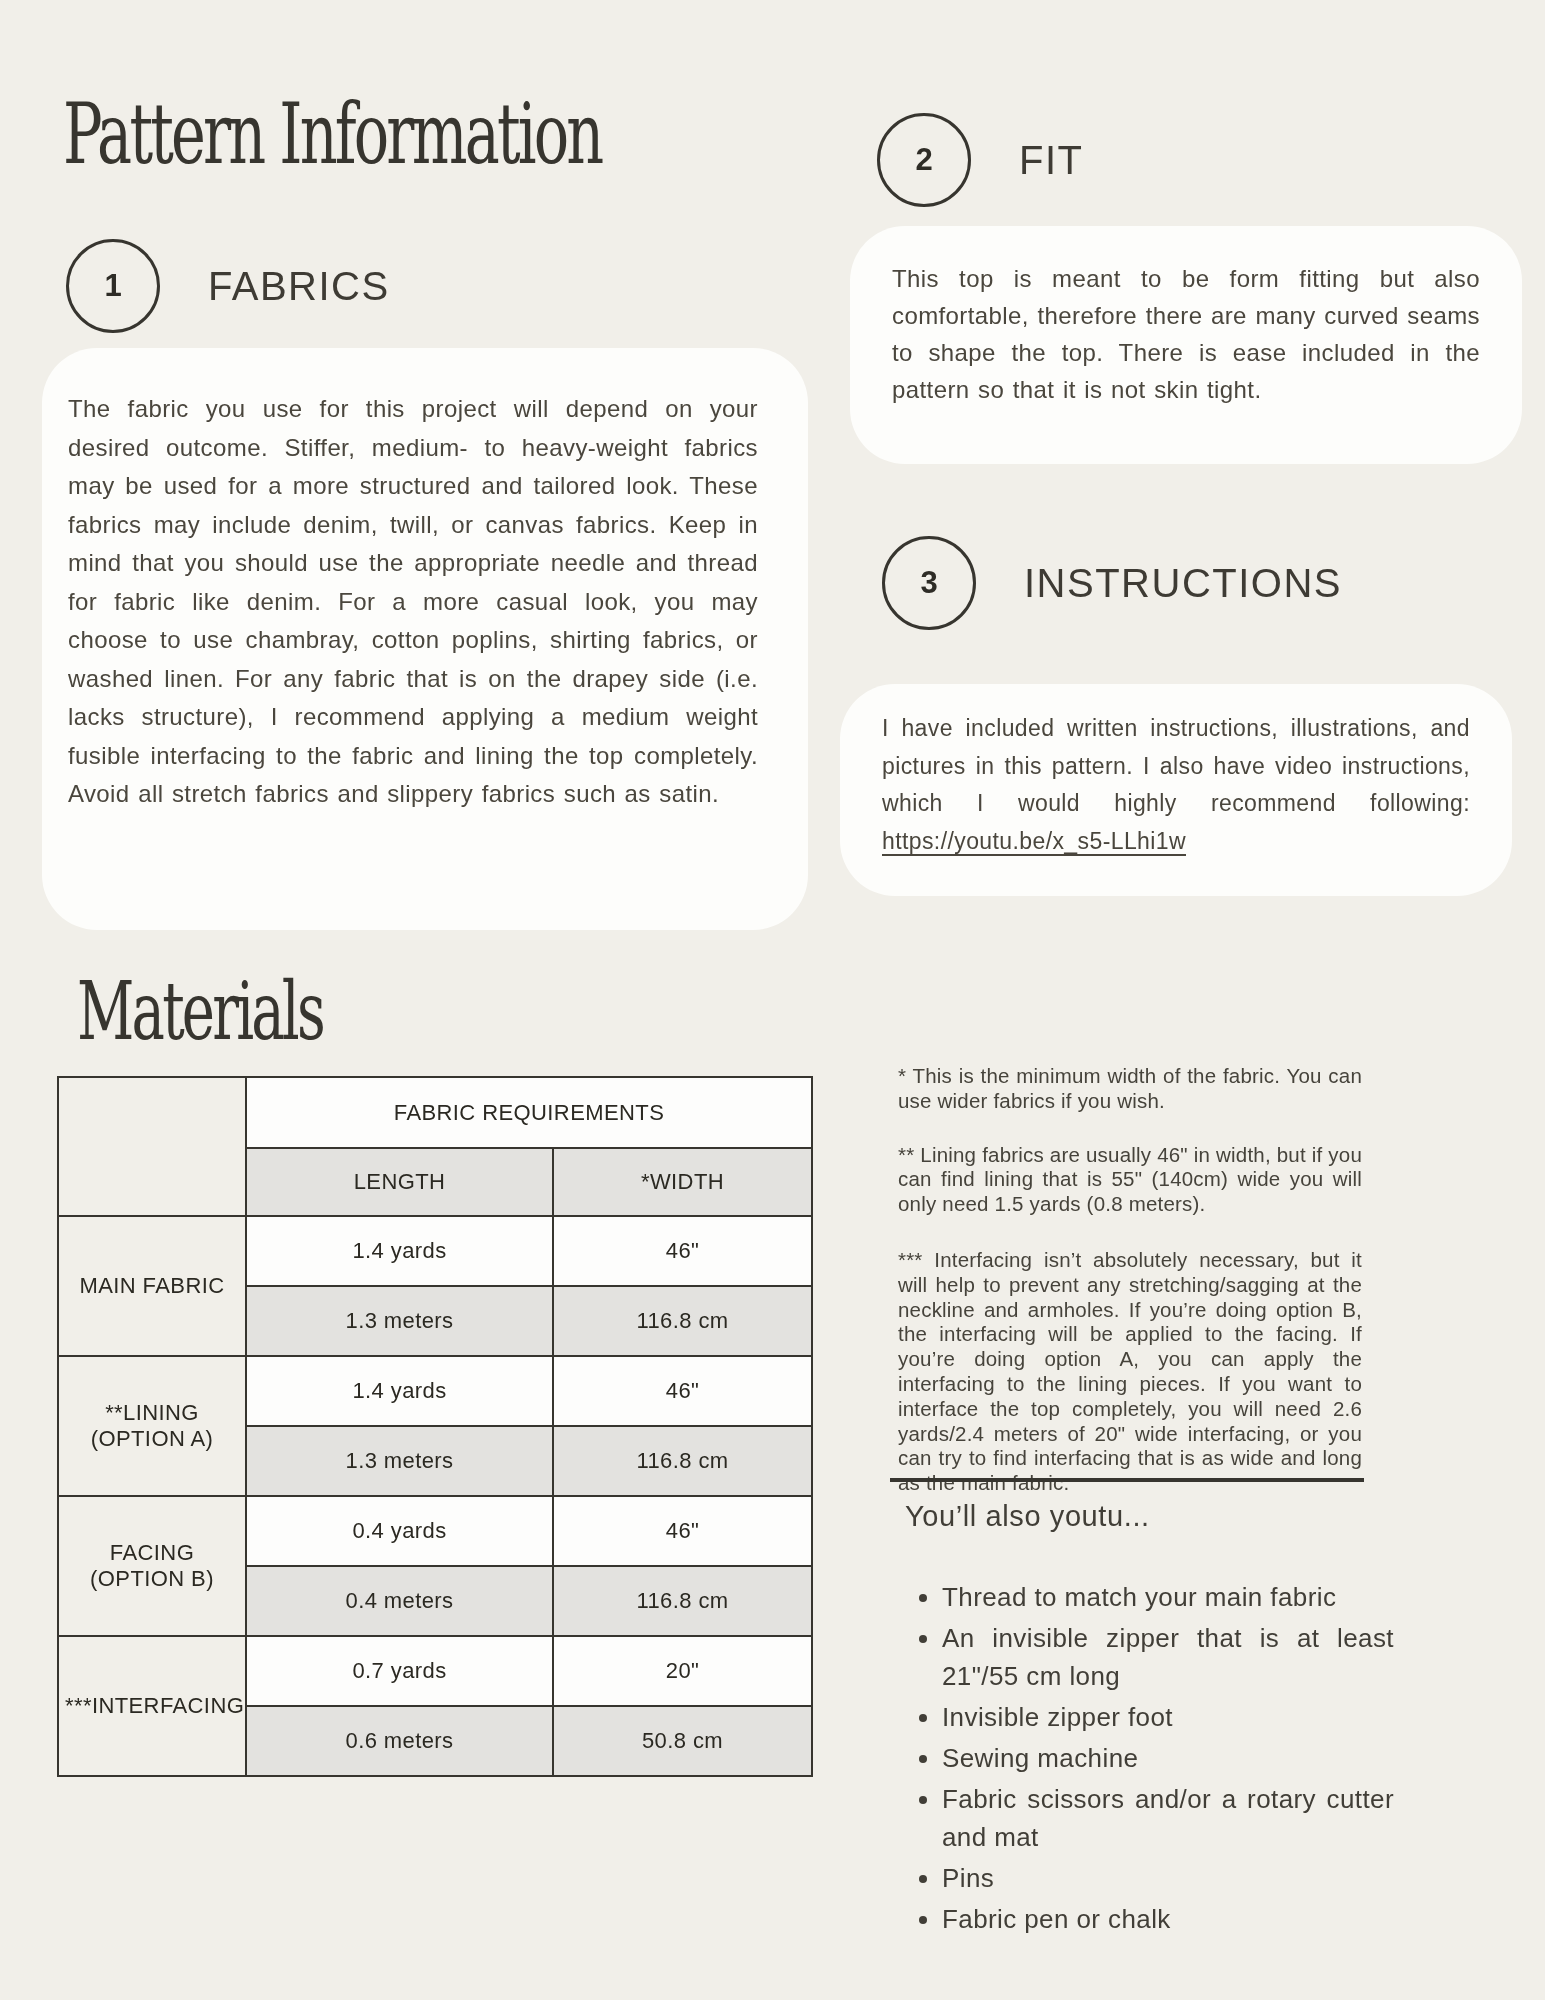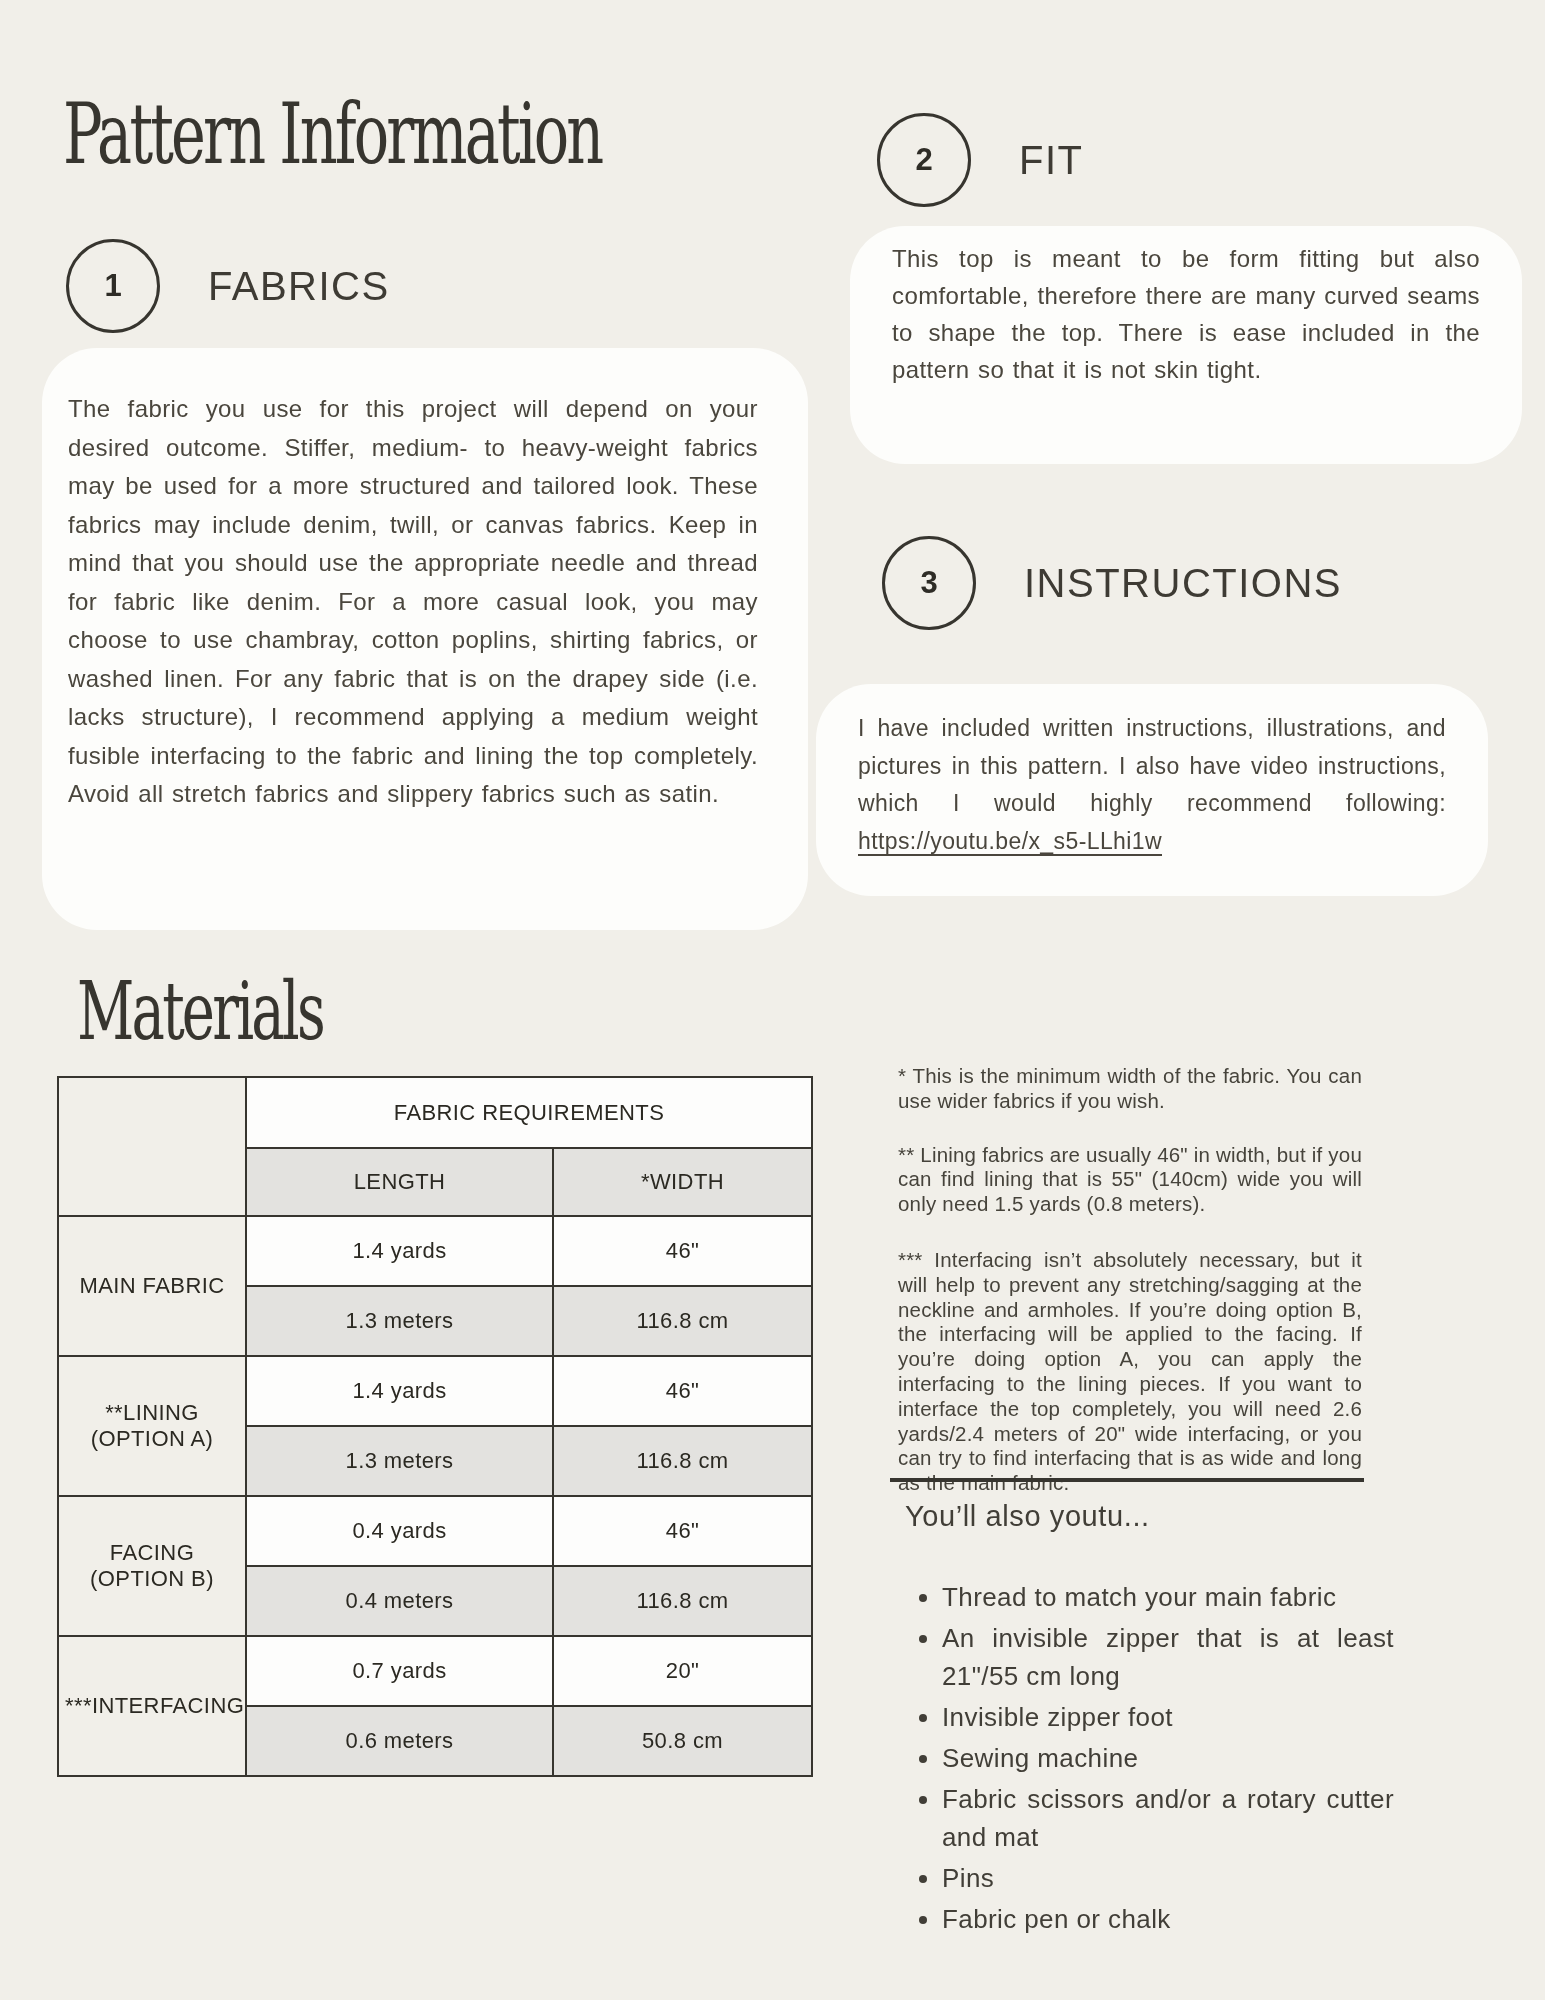--- a/index.html
+++ b/index.html
@@ -53,31 +53,31 @@
   </div>
 
   <div class="abs sec-head" style="left:877px;top:113px;">
     <div class="num-badge">
       <span>2</span>
     </div>
     <div class="sec-label">FIT</div>
   </div>
 
   <div class="abs card" style="left:850px;top:226px;width:672px;height:238px;">
-    <p class="body-text" style="margin:0;padding:14px 42px 0 42px;line-height:37px;">This top is meant to be form fitting but also comfortable, therefore there are many curved seams to shape the top. There is ease included in the pattern so that it is not skin tight.</p>
+    <p class="body-text" style="margin:0;padding:34px 42px 0 42px;line-height:37px;">This top is meant to be form fitting but also comfortable, therefore there are many curved seams to shape the top. There is ease included in the pattern so that it is not skin tight.</p>
   </div>
 
   <div class="abs sec-head" style="left:882px;top:536px;">
     <div class="num-badge">
       <span>3</span>
     </div>
     <div class="sec-label">INSTRUCTIONS</div>
   </div>
 
-  <div class="abs card" style="left:816px;top:684px;width:672px;height:212px;">
+  <div class="abs card" style="left:840px;top:684px;width:672px;height:212px;">
     <p class="body-text" style="margin:0;padding:26px 42px 0 42px;font-size:23px;line-height:37.5px;"><span>I have included written instructions, illustrations, and pictures in this pattern. I also have video instructions, which I would highly recommend following: </span><a class="link" href="#">https://youtu.be/x_s5-LLhi1w</a></p>
   </div>
 
   <div class="abs serif-title" style="left:77px;top:972px;font-size:80px;">Materials</div>
 
   <table class="req abs" style="left:57px;top:1076px;width:754px;">
     <colgroup>
         <col style="width:188px">
         <col style="width:307px">
         <col style="width:259px">

